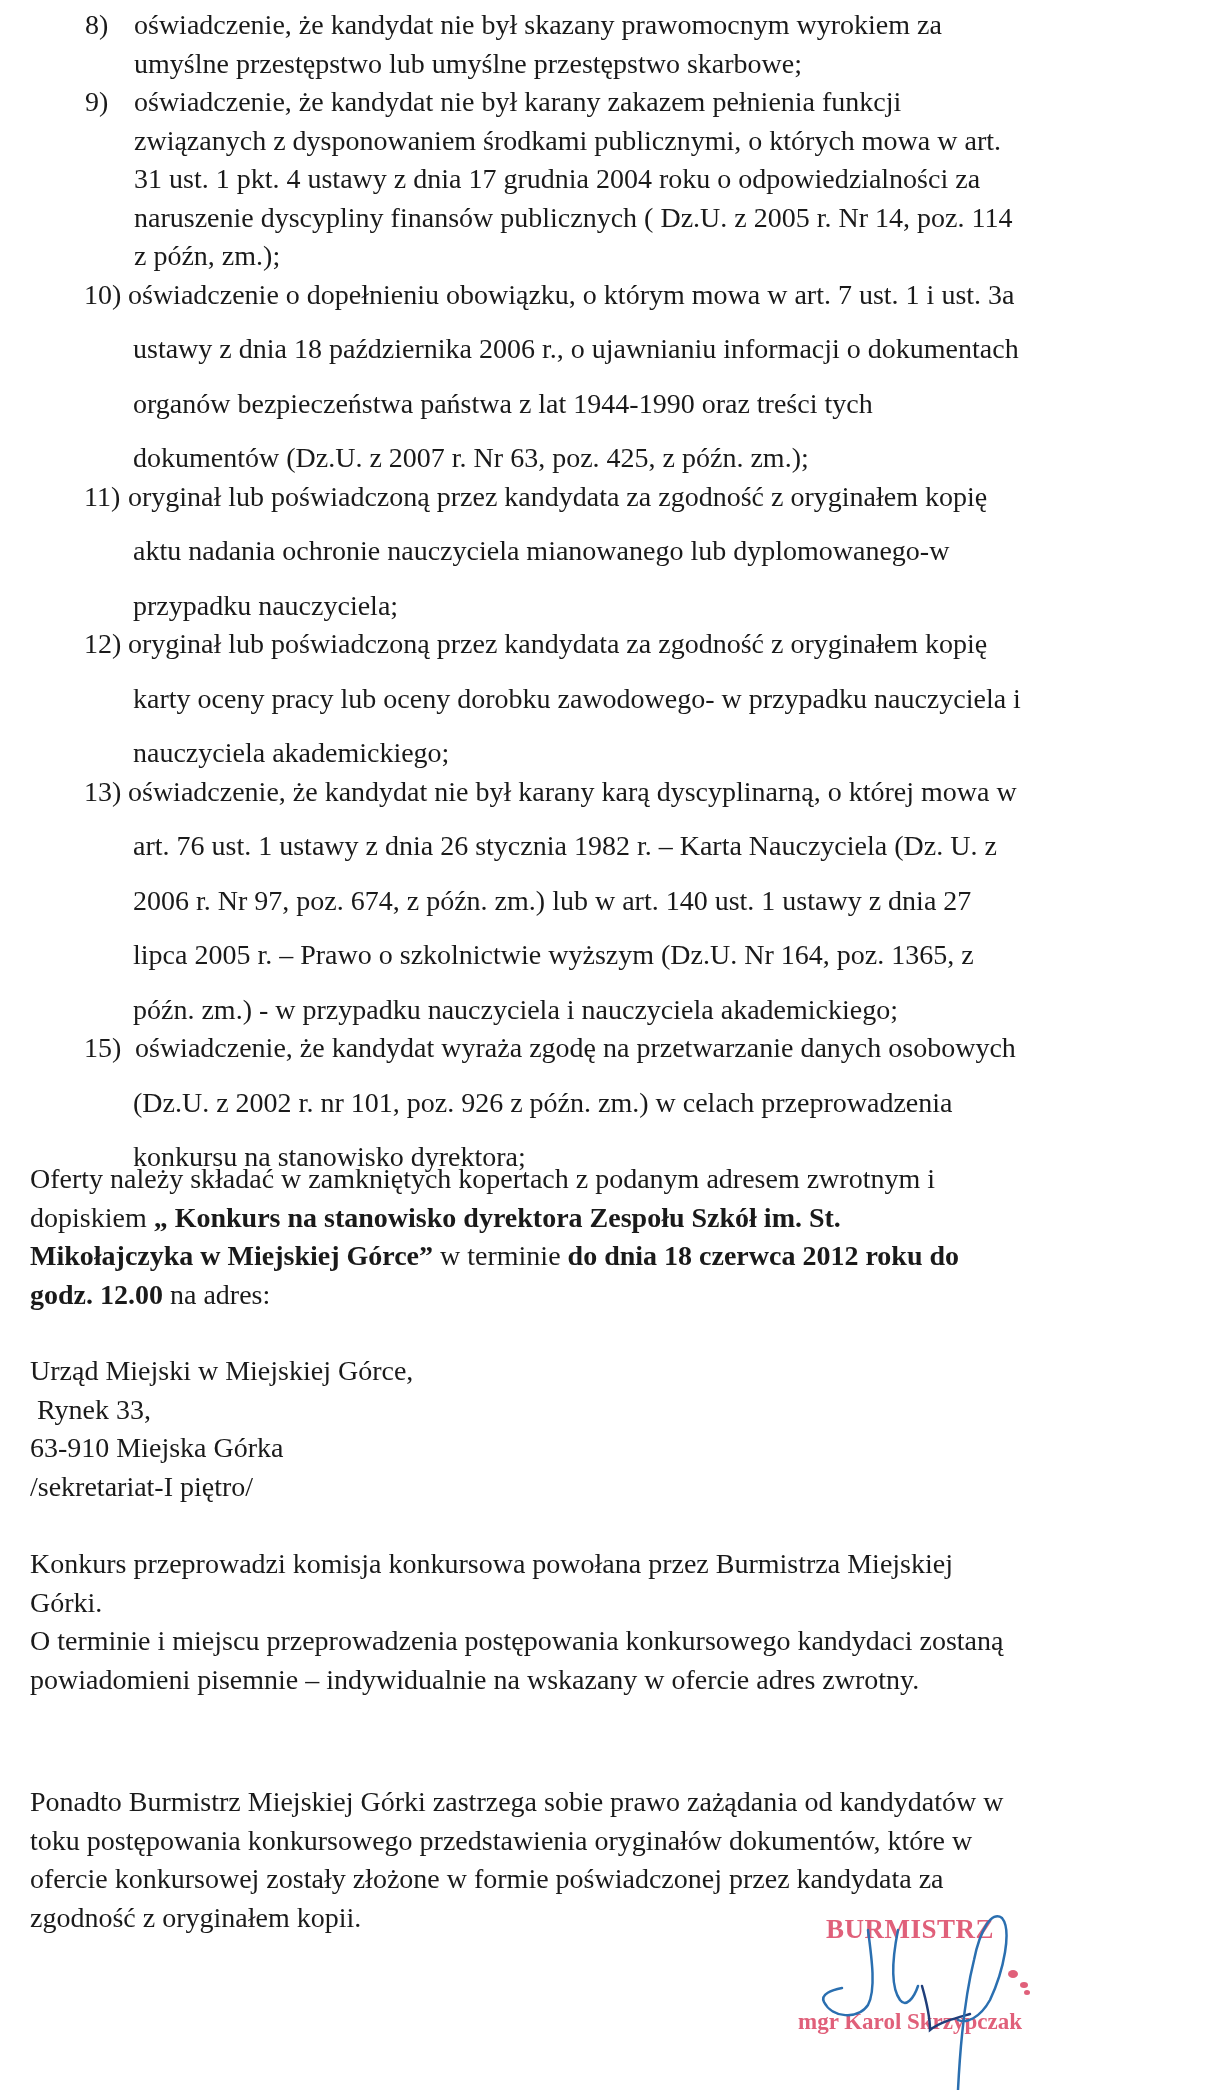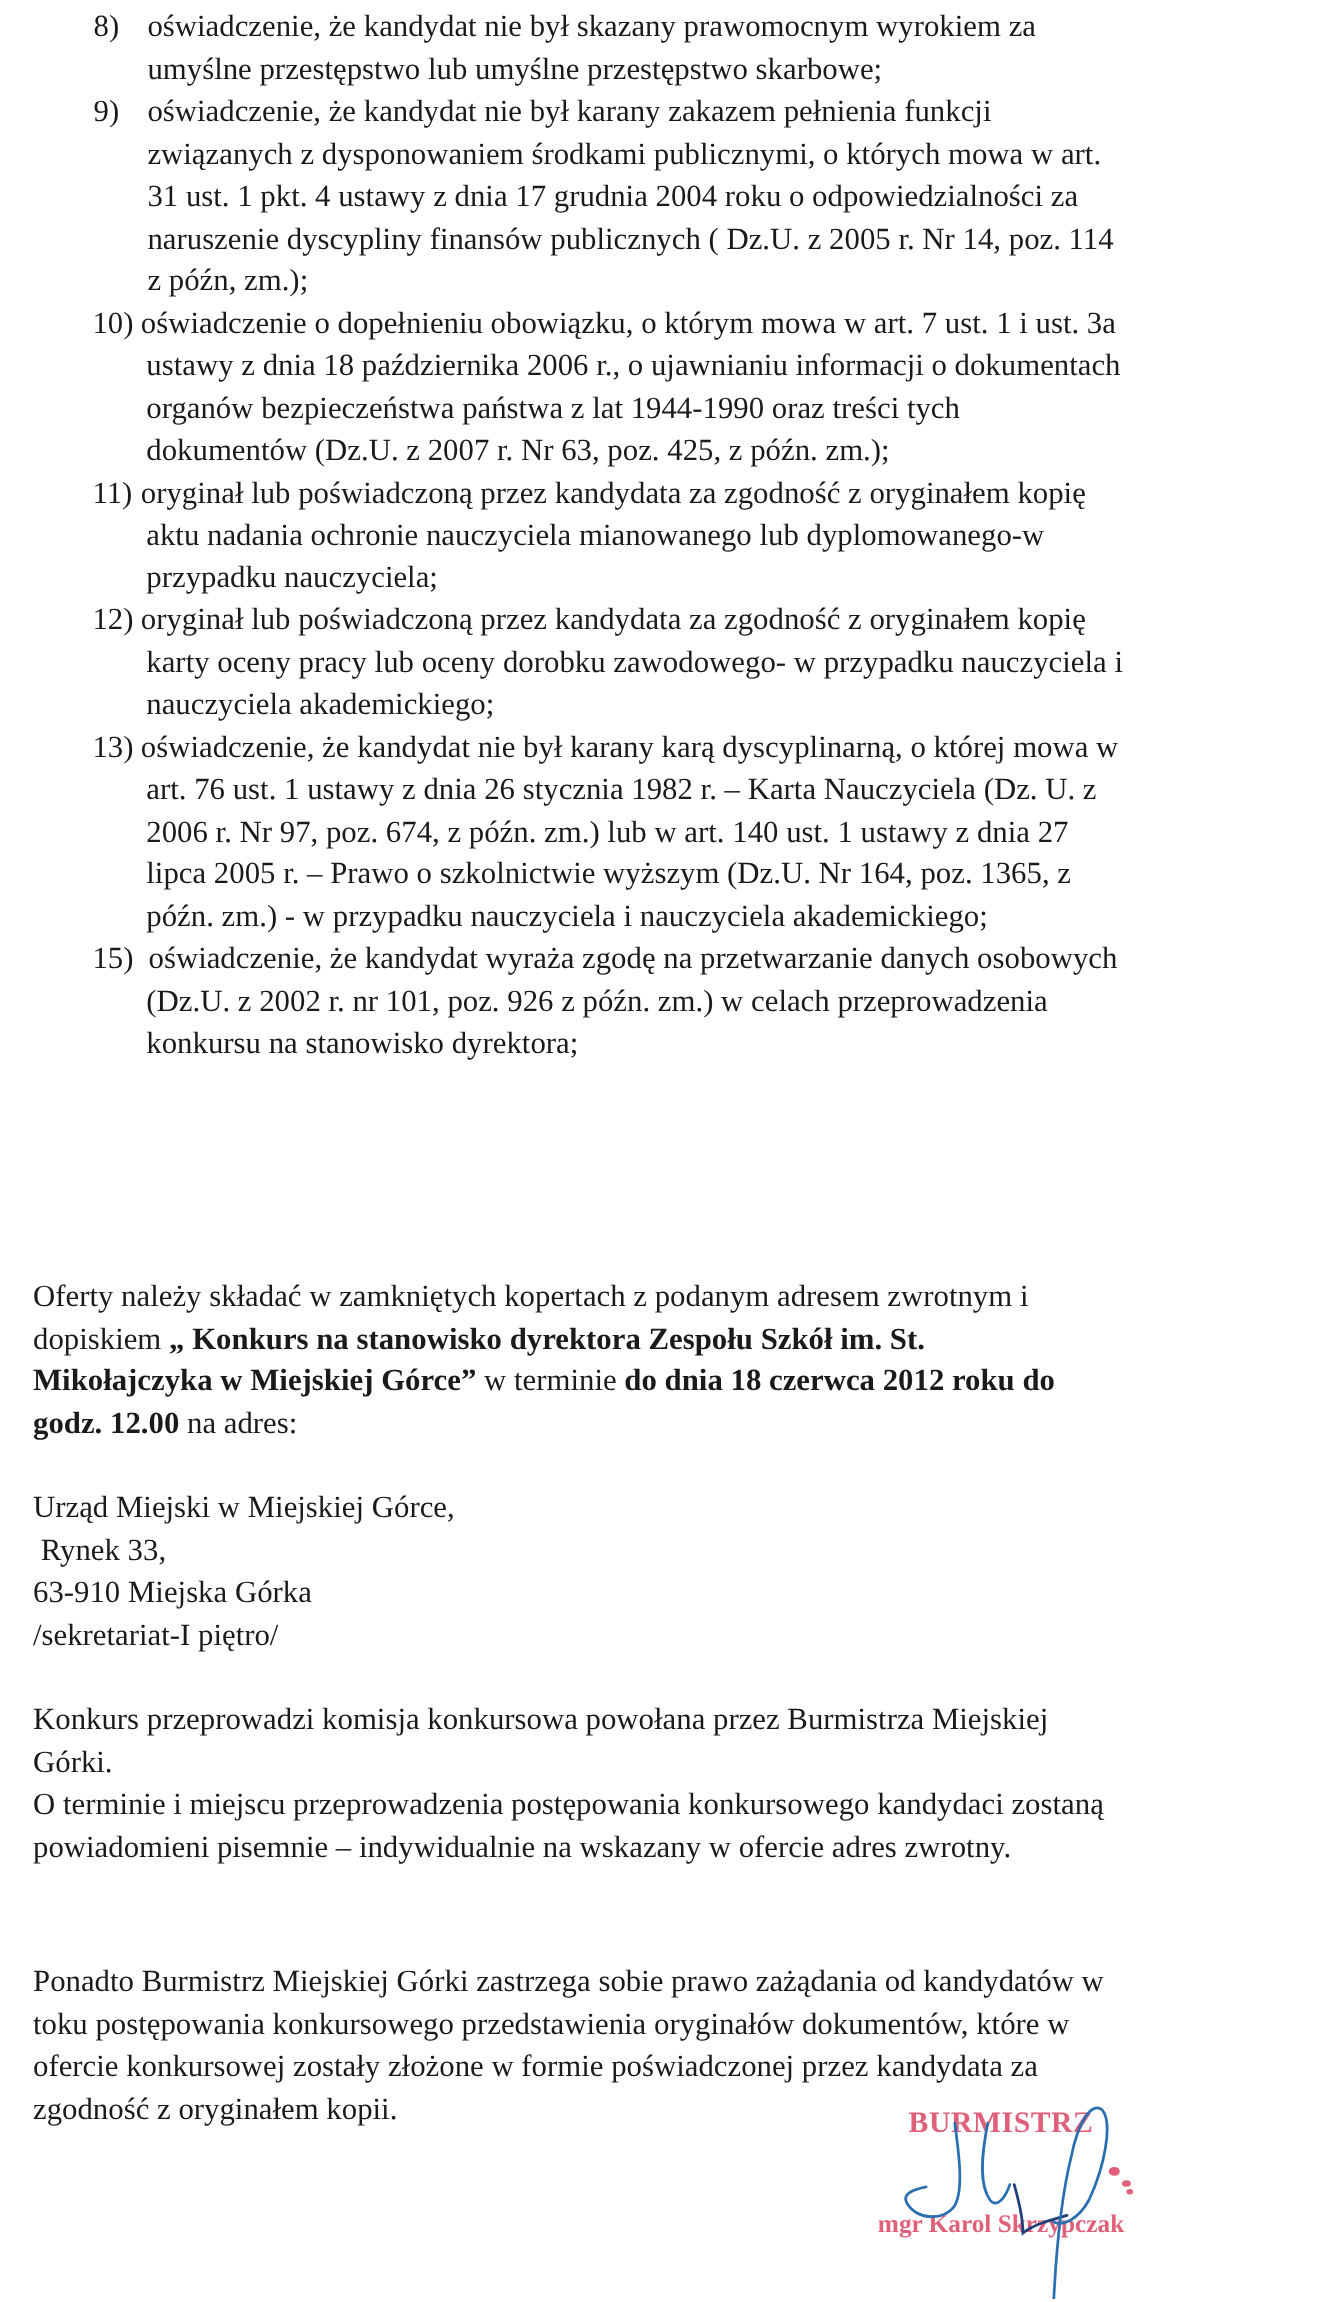--- a/index.html
+++ b/index.html
@@ -40,21 +40,21 @@
       left: 84px;
       top: 0;
     }
     .item .line {
       display: block;
       white-space: nowrap;
     }
     .item.single .num { left: 85px; }
     .item.single { padding-left: 134px; }
     .item.wide { padding-left: 128px; }
-    .item.wide .line.cont { padding-left: 5px; }
+    .item.wide .line.cont { padding-left: 5px; margin-top: 16px; }
 
     .para {
       position: absolute;
       left: 30px;
       width: 1170px;
     }
     .para .line {
       display: block;
       white-space: nowrap;
     }

